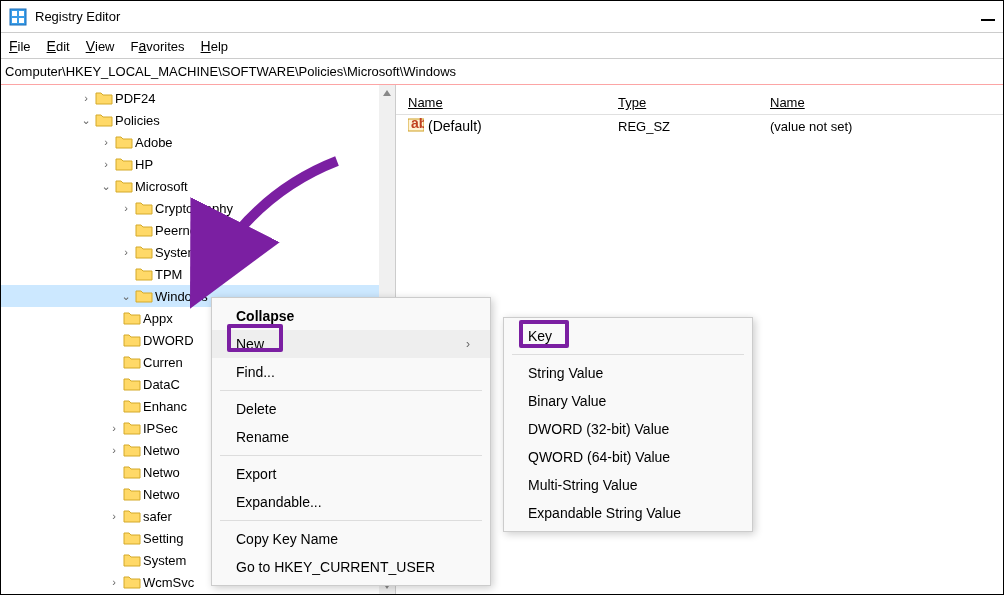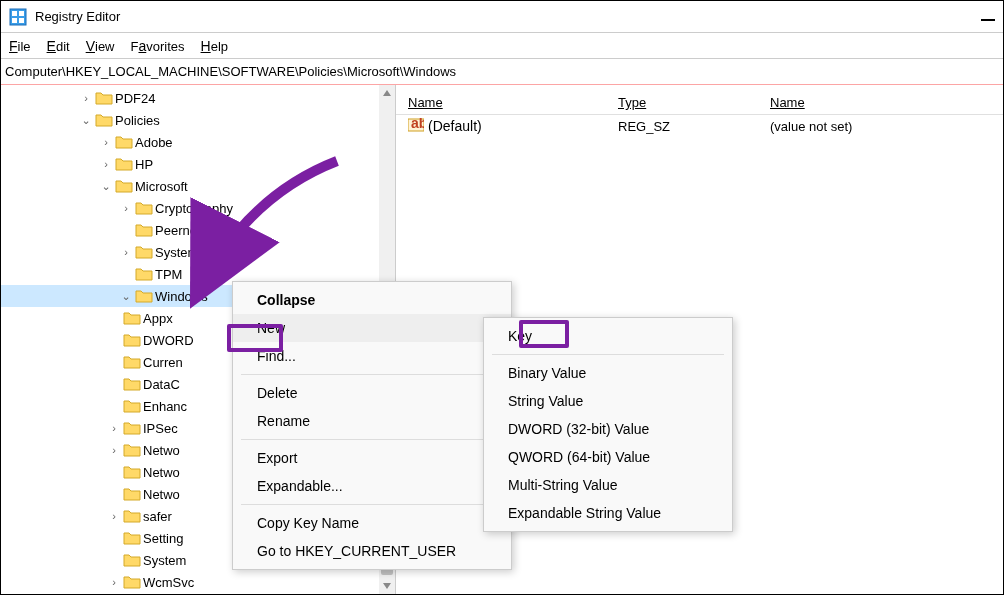--- a/index.html
+++ b/index.html
@@ -284,21 +284,21 @@
 
 <svg class="annotation-arrow" style="left:186px; top:155px; width:160px; height:160px;">
   <defs>
       <marker id="ah" markerWidth="10" markerHeight="10" refX="8" refY="5" orient="auto">
         <path d="M0,0 L10,5 L0,10 Z" fill="#7b1fa2"></path>
       </marker>
     </defs>
   <path d="M150,5 Q60,40 12,135" stroke="#7b1fa2" stroke-width="10" fill="none" marker-end="url(#ah)"></path>
 </svg>
 
-<div class="context-menu" style="left:210px; top:280px; width:280px;margin-left:21px;">
+<div class="context-menu" style="left:210px; top:296px; width:280px;">
   <div class="menu-item">
       <strong>Collapse</strong>
     </div>
   <div class="menu-item hover">
       <span>New</span>
       <span class="arrow-right">›</span>
     </div>
   <div class="menu-item">
       <span>Find...</span>
     </div>
@@ -318,30 +318,30 @@
     </div>
   <div class="divider"></div>
   <div class="menu-item">
       <span>Copy Key Name</span>
     </div>
   <div class="menu-item">
       <span>Go to HKEY_CURRENT_USER</span>
     </div>
 </div>
 
-<div class="context-menu" style="left:482px; top:316px; width:250px;">
+<div class="context-menu" style="left:502px; top:316px; width:250px;">
   <div class="menu-item">
       <span>Key</span>
     </div>
   <div class="divider"></div>
   <div class="menu-item">
+      <span>String Value</span>
+    </div>
+  <div class="menu-item">
       <span>Binary Value</span>
-    </div>
-  <div class="menu-item">
-      <span>String Value</span>
     </div>
   <div class="menu-item">
       <span>DWORD (32-bit) Value</span>
     </div>
   <div class="menu-item">
       <span>QWORD (64-bit) Value</span>
     </div>
   <div class="menu-item">
       <span>Multi-String Value</span>
     </div>

